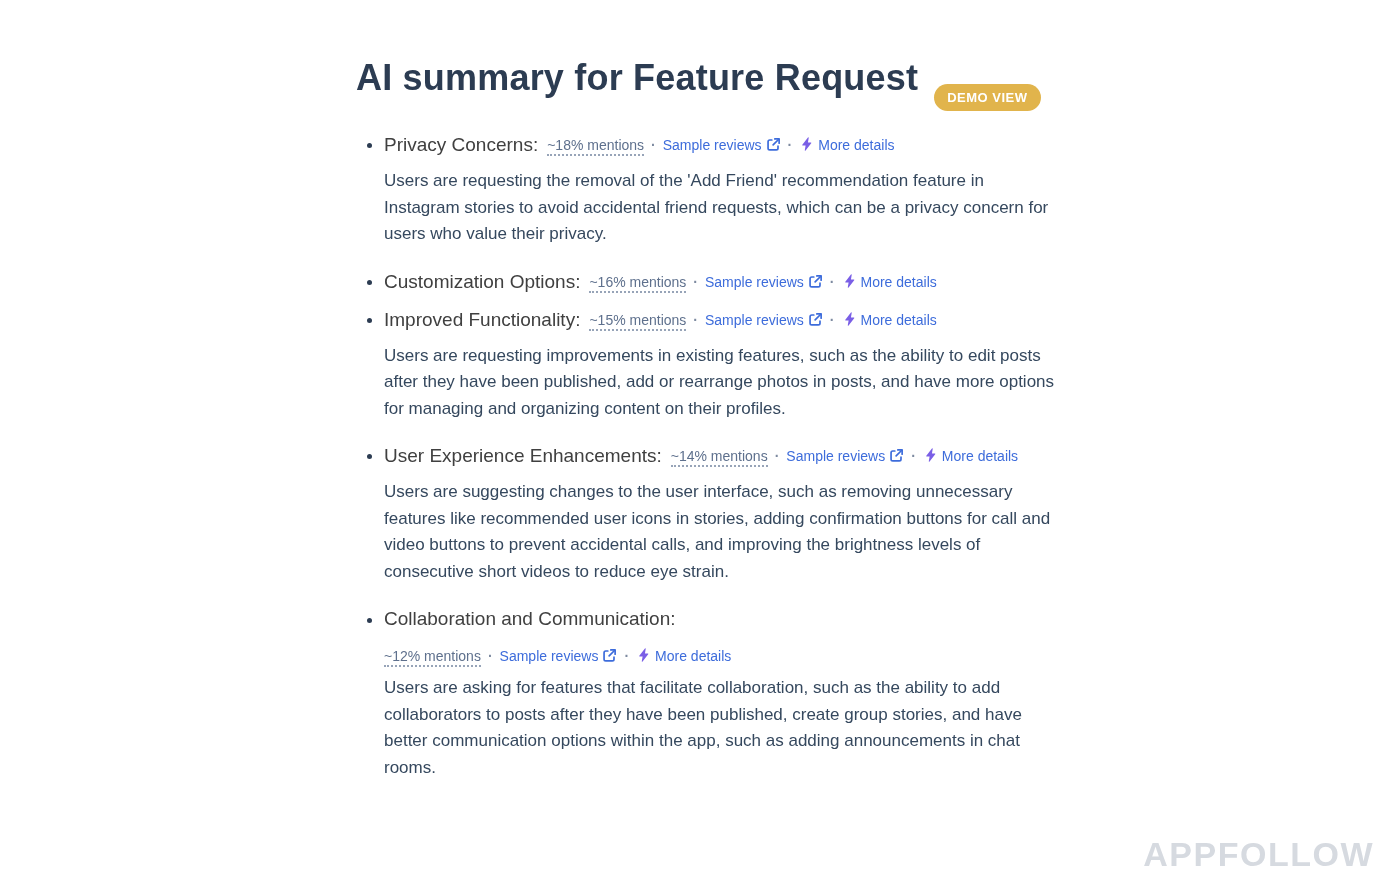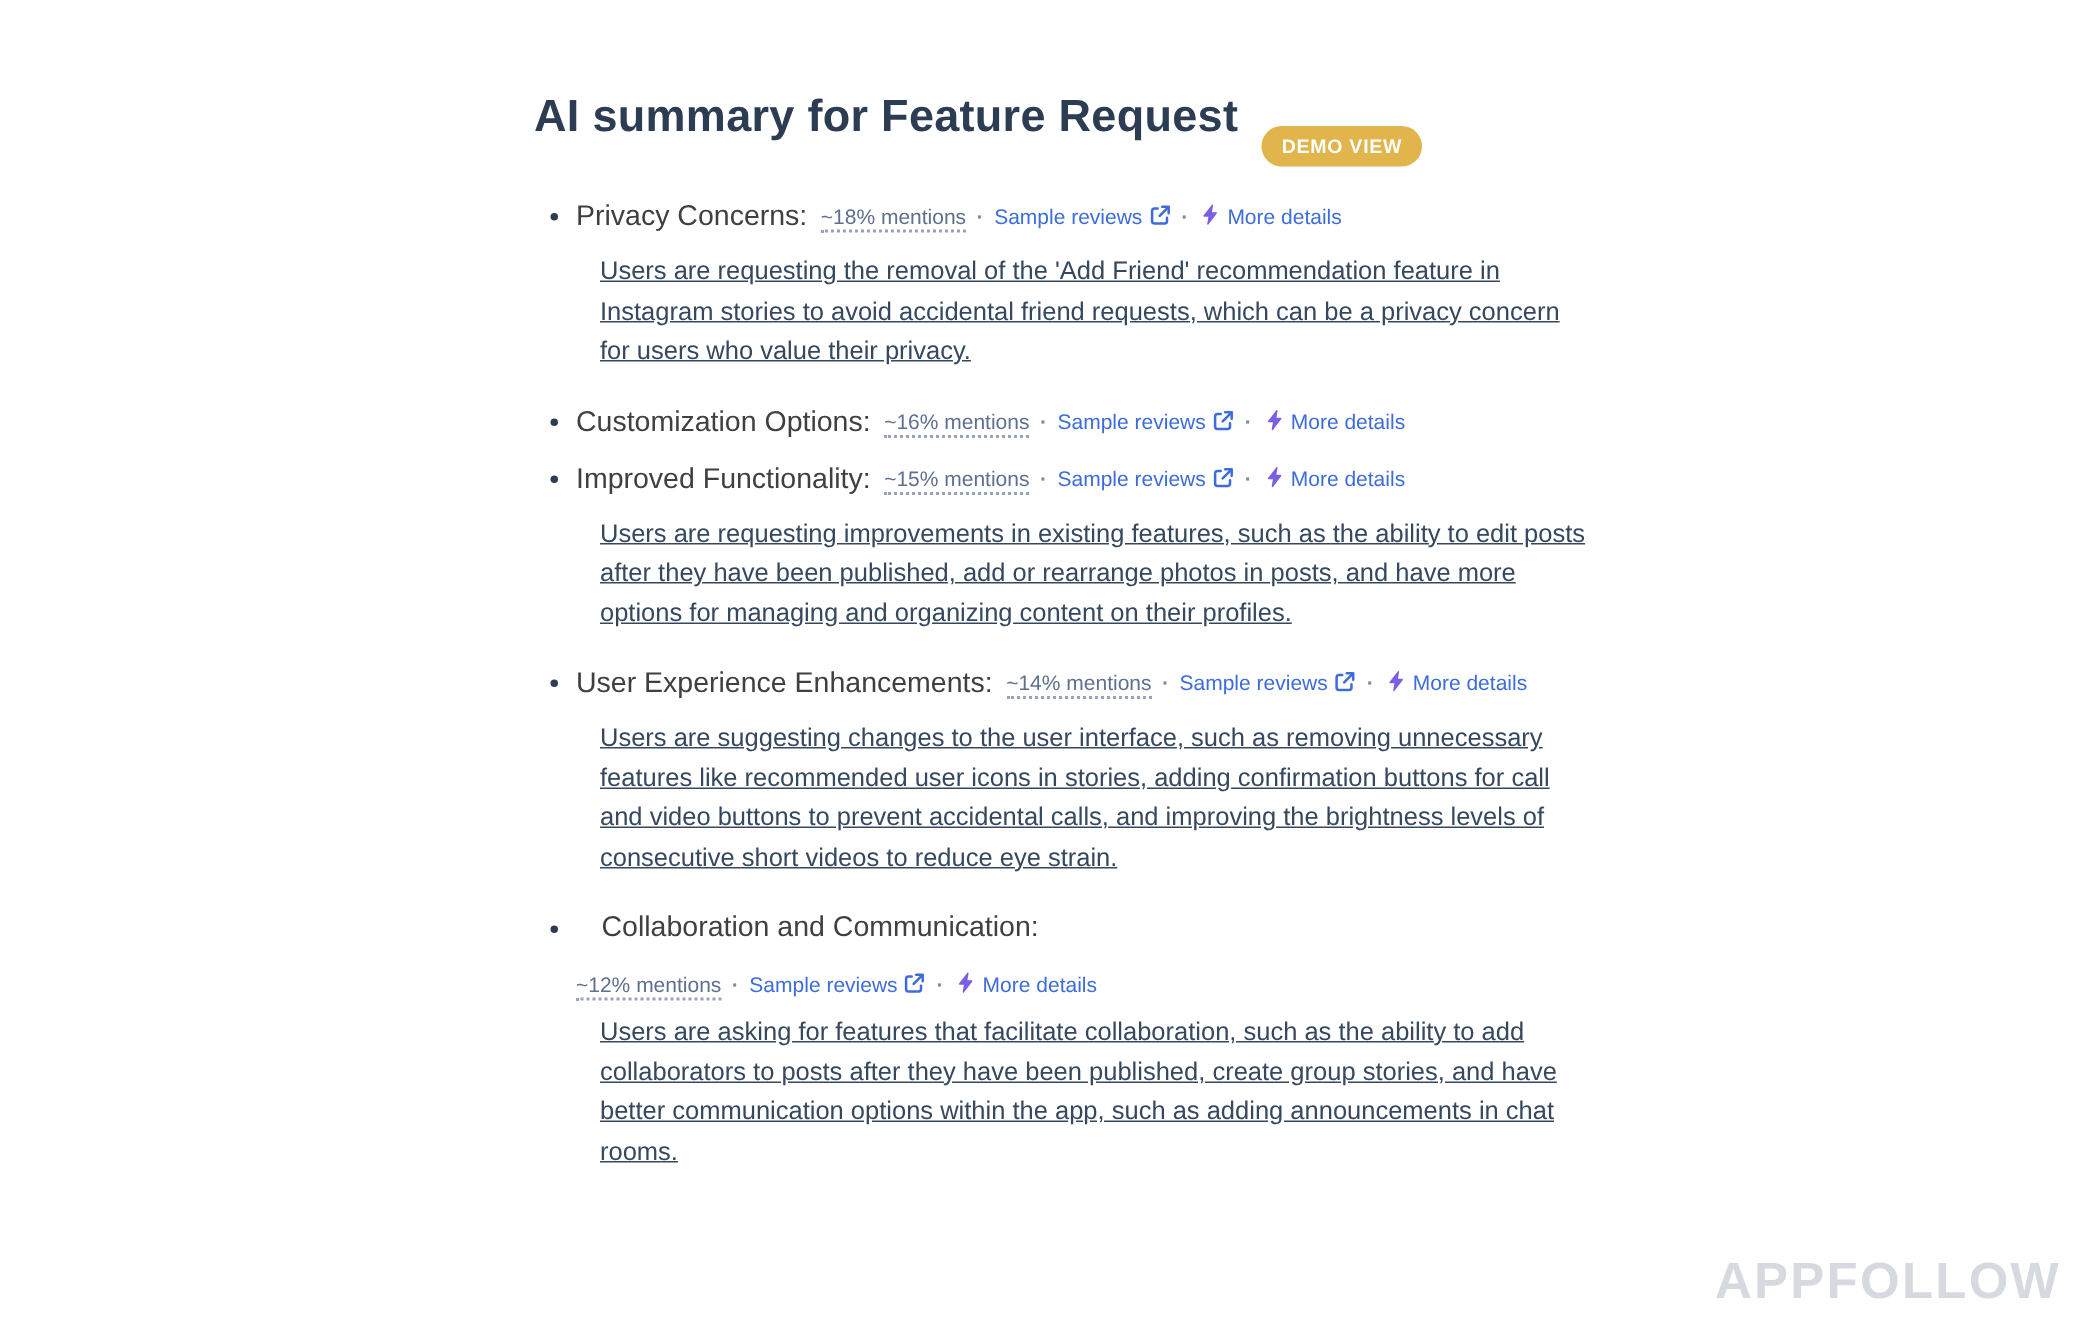--- a/index.html
+++ b/index.html
@@ -2,46 +2,46 @@
 <html><head>
 <meta charset="utf-8">
 <style>
   * { box-sizing: border-box; margin: 0; padding: 0; }
   html, body { width: 1400px; height: 890px; background: #ffffff; overflow: hidden; }
   body { font-family: "Liberation Sans", sans-serif; position: relative; color: #2c3c52; }
 
   .content { position: absolute; left: 356px; top: 44px; width: 706px; }
 
   .title-row { display: flex; align-items: center; gap: 16px; margin-bottom: 16px; }
-  .page-title { font-size: 30px; font-weight: 700; color: #2c3c52; letter-spacing: 0.2px; }
+  .page-title { font-size: 36px; font-weight: 700; color: #2c3c52; letter-spacing: 0.2px; }
   .badge {
     background: #e1b44c; color: #ffffff; font-size: 13px; font-weight: 700;
     padding: 6px 13px; border-radius: 16px; letter-spacing: 0.5px; white-space: nowrap; margin-top: 40px;
   }
 
   ul.summary-list { list-style: disc; padding-left: 28px; }
   ul.summary-list li { margin-bottom: 2px; }
   ul.summary-list li::marker { color: #2c3c52; font-size: 18px; }
 
   .item-head { font-size: 14px; line-height: 1.9; }
   .item-title { font-size: 19px; font-weight: 400; color: #404040; margin-right: 9px; vertical-align: -1px; }
-  .item-title.block { display: block; margin: 0 0 6px 17px; }
+  .item-title.block { display: block; margin: 0 0 6px 0; }
   .mentions {
     color: #5e708d; border-bottom: 2px dotted #97a4b8; padding-bottom: 1px;
     cursor: default; white-space: nowrap;
   }
   .sep { color: #7d8aa0; margin: 0 7px; font-weight: 700; }
   a.inline-link { color: #3d6cdb; text-decoration: none; white-space: nowrap; }
   .icon-ext, .icon-bolt { display: inline-block; vertical-align: -2px; }
   .icon-ext { margin-left: 4px; }
   .icon-bolt { margin-right: 3px; }
 
   .desc {
     font-size: 17px; line-height: 26.5px; color: #35485e;
-    margin: 5px 0 16px 16px; max-width: 672px; text-decoration: underline;
+    margin: 5px 0 16px 0; max-width: 672px;
   }
 
   .watermark {
     position: absolute; right: 26px; bottom: 16px;
     font-size: 34px; font-weight: 700; color: #d6dae0; letter-spacing: 1.5px;
     user-select: none;
   }
 </style>
 </head>
 <body>

